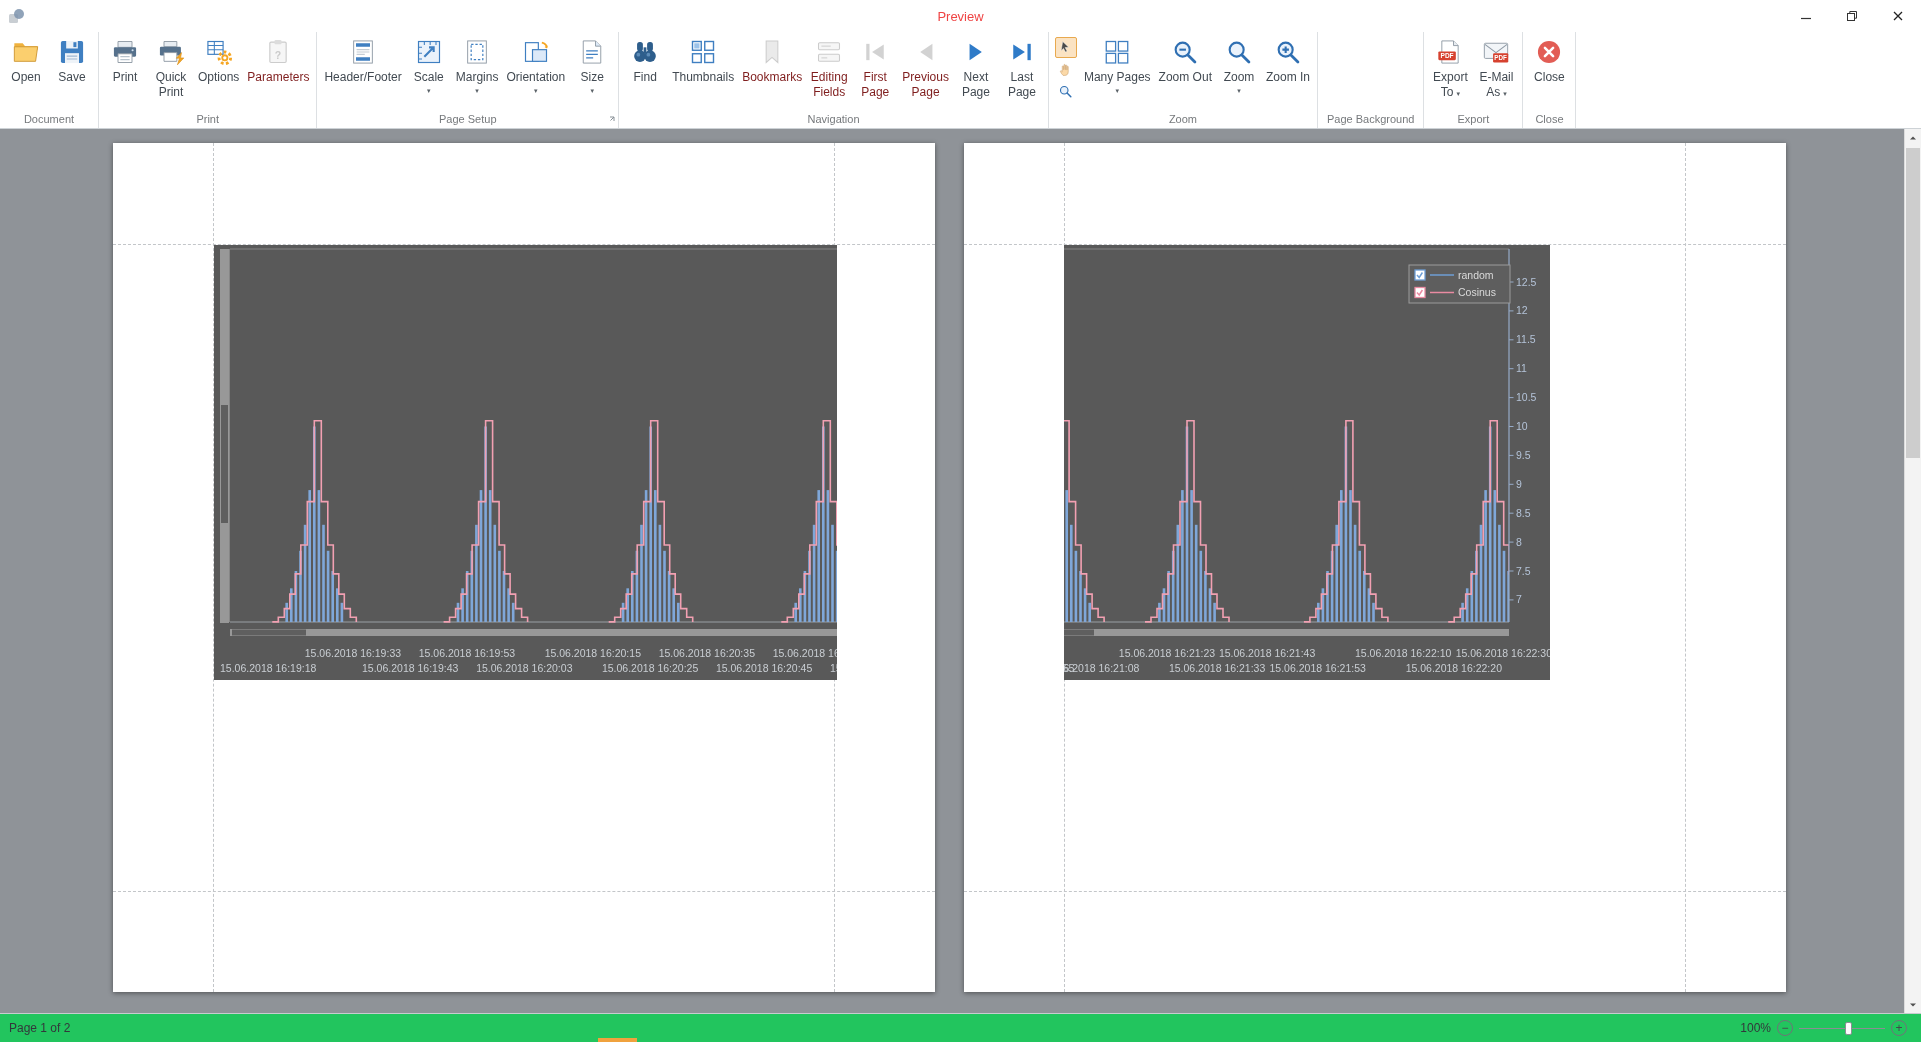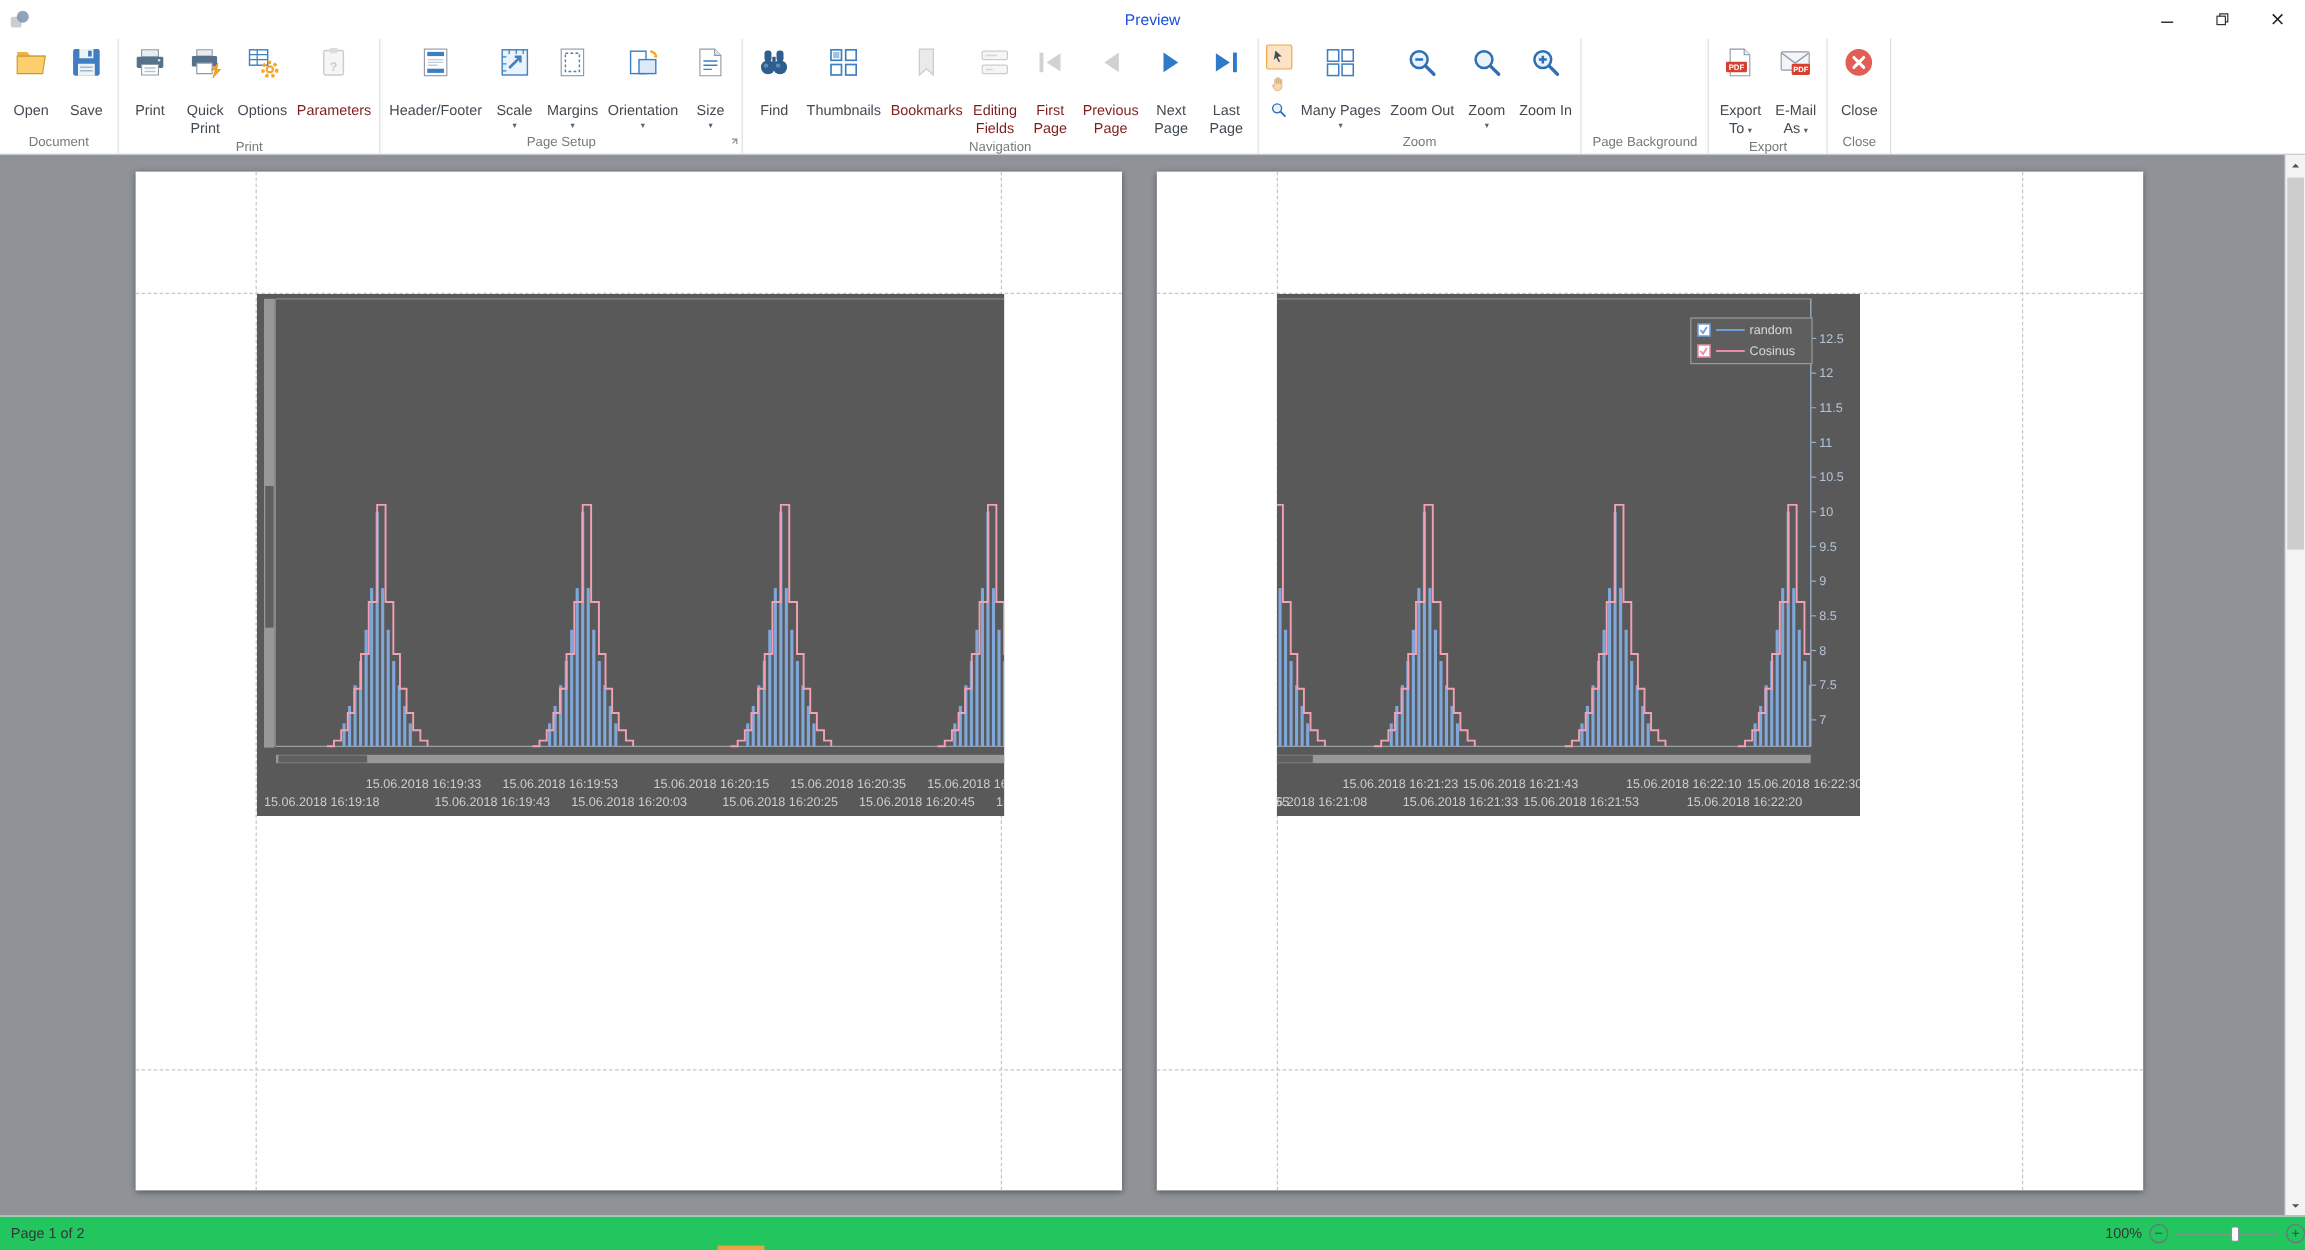--- a/index.html
+++ b/index.html
@@ -1,32 +1,32 @@
 <!DOCTYPE html>
 <html><head>
 <meta charset="utf-8">
 <style>
 *{box-sizing:border-box;margin:0;padding:0}
 html,body{width:1921px;height:1042px;overflow:hidden;font-family:"Liberation Sans",sans-serif;background:#fff}
 .app{position:relative;width:1921px;height:1042px;display:flex;flex-direction:column}
 
 .titlebar{height:32px;flex:0 0 32px;background:#fff;display:flex;align-items:center;position:relative}
 .appicon{width:18px;height:18px;margin-left:7px}
-.title{position:absolute;left:50%;transform:translateX(-50%);font-size:13px;color:#1d4ed8}
+.title{position:absolute;left:50%;transform:translateX(-50%);font-size:13px;color:#ef4444}
 .winbtns{margin-left:auto;display:flex;height:100%}
 .winbtn{width:46px;height:100%;display:flex;align-items:center;justify-content:center;cursor:default}
 .winbtn svg{width:12px;height:12px}
 
 .ribbon{height:97px;flex:0 0 97px;background:#fff;border-bottom:1px solid #cdd2d6;display:flex;align-items:stretch}
 .rgroup{display:flex;flex-direction:column;border-right:1px solid #dde0e3;padding:1px 1px 0}
 .ritems{display:flex;align-items:flex-start;padding:2px 2px 0}
 .rbtn{display:flex;flex-direction:column;align-items:center;min-width:46px;padding:2px 4px;cursor:default}
 .ricon{height:30px;display:flex;align-items:center;justify-content:center}
 .ricon svg{width:28px;height:28px}
-.rlabel{font-size:12px;color:#424a52;text-align:center;line-height:1.22;margin-top:18px;white-space:nowrap}
+.rlabel{font-size:12px;color:#424a52;text-align:center;line-height:1.22;margin-top:3px;white-space:nowrap}
 .arrb{font-size:7px;color:#5a6268;line-height:1;margin-top:2px;text-align:center}
 .arri{font-size:7px;color:#5a6268;margin-left:3px}
 .rbtn.disabled .rlabel{color:#7f1d1d}
 .rbtn.disabled .ricon{filter:grayscale(1);opacity:.55}
 .rcap{font-size:11px;color:#76797c;text-align:center;padding:1px 8px 3px;white-space:nowrap;margin-top:auto;position:relative}
 .launcher{position:absolute;right:1px;bottom:3px}
 .rstack{display:flex;flex-direction:column;gap:1px;padding:2px 3px 0}
 .rtool{width:22px;height:21px;display:flex;align-items:center;justify-content:center;border:1px solid transparent;border-radius:2px}
 .rtool svg{width:15px;height:15px}
 .rtool.selected{background:#fbe3c3;border-color:#e8a94f}
@@ -39,21 +39,21 @@
 .mg-h{left:0;right:0;height:0;border-top:1px dashed #c3c6c9}
 .chart{position:absolute}
 svg text{font-family:"Liberation Sans",sans-serif}
 .vscroll{position:absolute;top:0;right:0;width:17px;height:100%;background:#f3f3f3;border-left:1px solid #dcdcdc}
 .varrow{position:absolute;left:0;width:16px;height:17px;display:flex;align-items:center;justify-content:center}
 .varrow.up{top:0}.varrow.down{bottom:0}
 .vthumb{position:absolute;left:1px;top:19px;width:14px;height:310px;background:#cdcdcd}
 
 .statusbar{height:29px;flex:0 0 29px;background:#22c55e;border-top:1px solid #c8ccd0;display:flex;align-items:center;position:relative;font-size:12px;color:#33373b}
 .pageinfo{padding-left:9px}
-.zoomctl{margin-left:auto;display:flex;align-items:center;gap:6px;}
+.zoomctl{margin-left:auto;display:flex;align-items:center;gap:6px;padding-right:14px}
 .zbtn{width:16px;height:16px;border:1px solid #6f7478;border-radius:50%;display:flex;align-items:center;justify-content:center;font-size:12px;line-height:1;color:#44484c;cursor:default}
 .slider{width:86px;height:15px;position:relative}
 .slider:before{content:"";position:absolute;left:0;right:0;top:7px;height:1px;background:#8a8f93}
 .sthumb{position:absolute;left:46px;top:1px;width:7px;height:13px;background:#fdfdfd;border:1px solid #8a8f93;border-radius:2px}
 .bottom-accent{position:absolute;left:598px;bottom:0;width:39px;height:4px;background:#f0a23e}
 </style>
 </head>
 <body>
 
 <div class="app">

